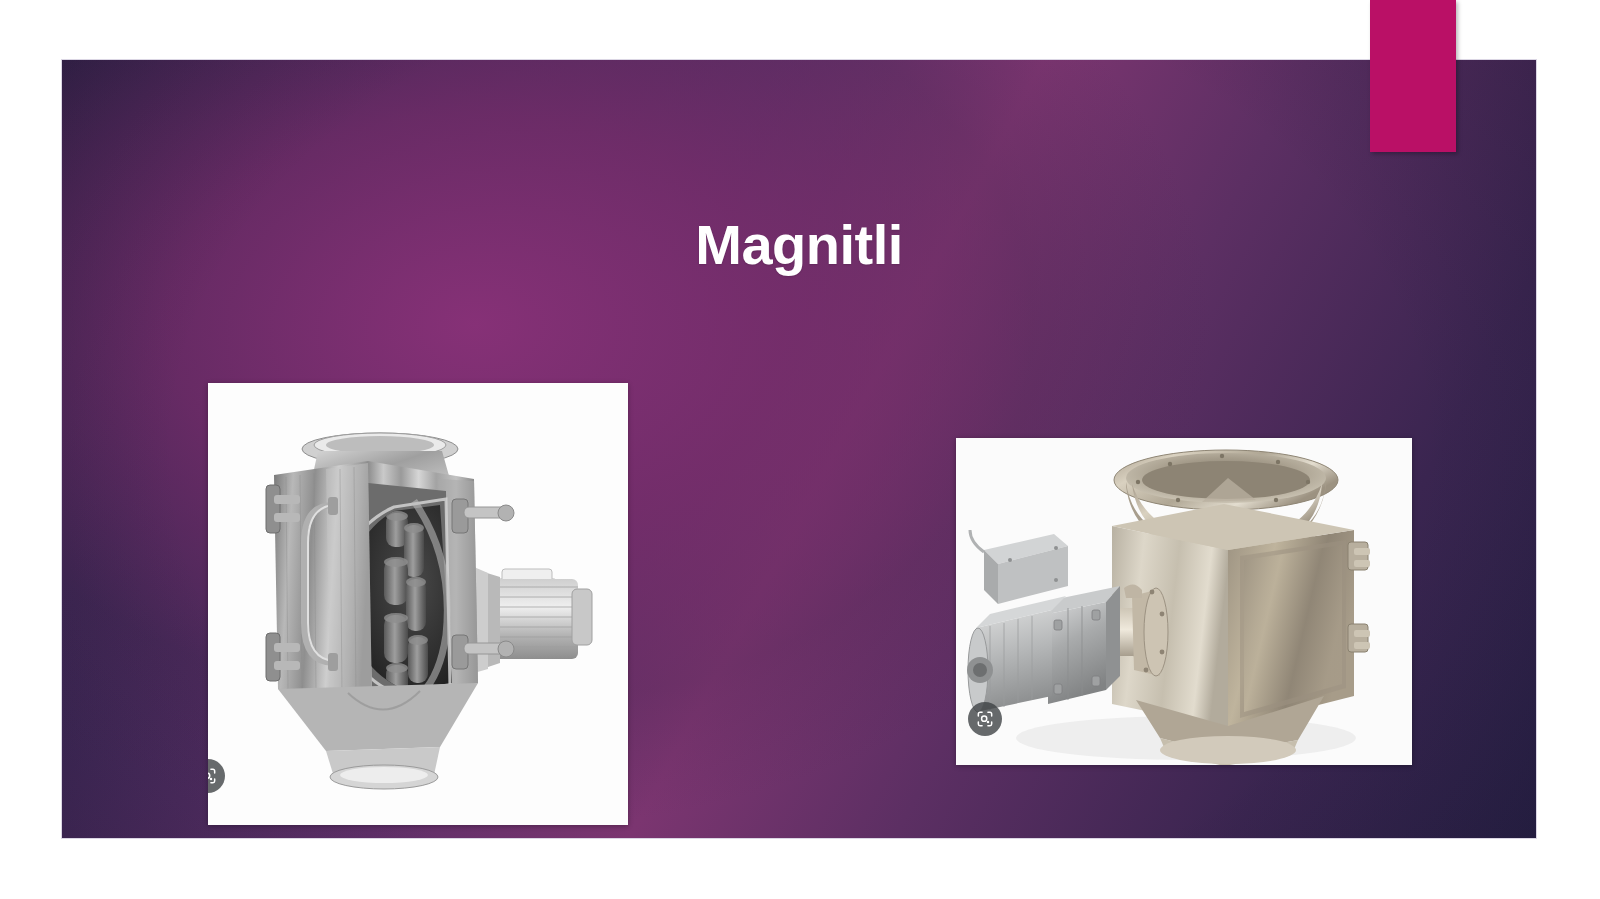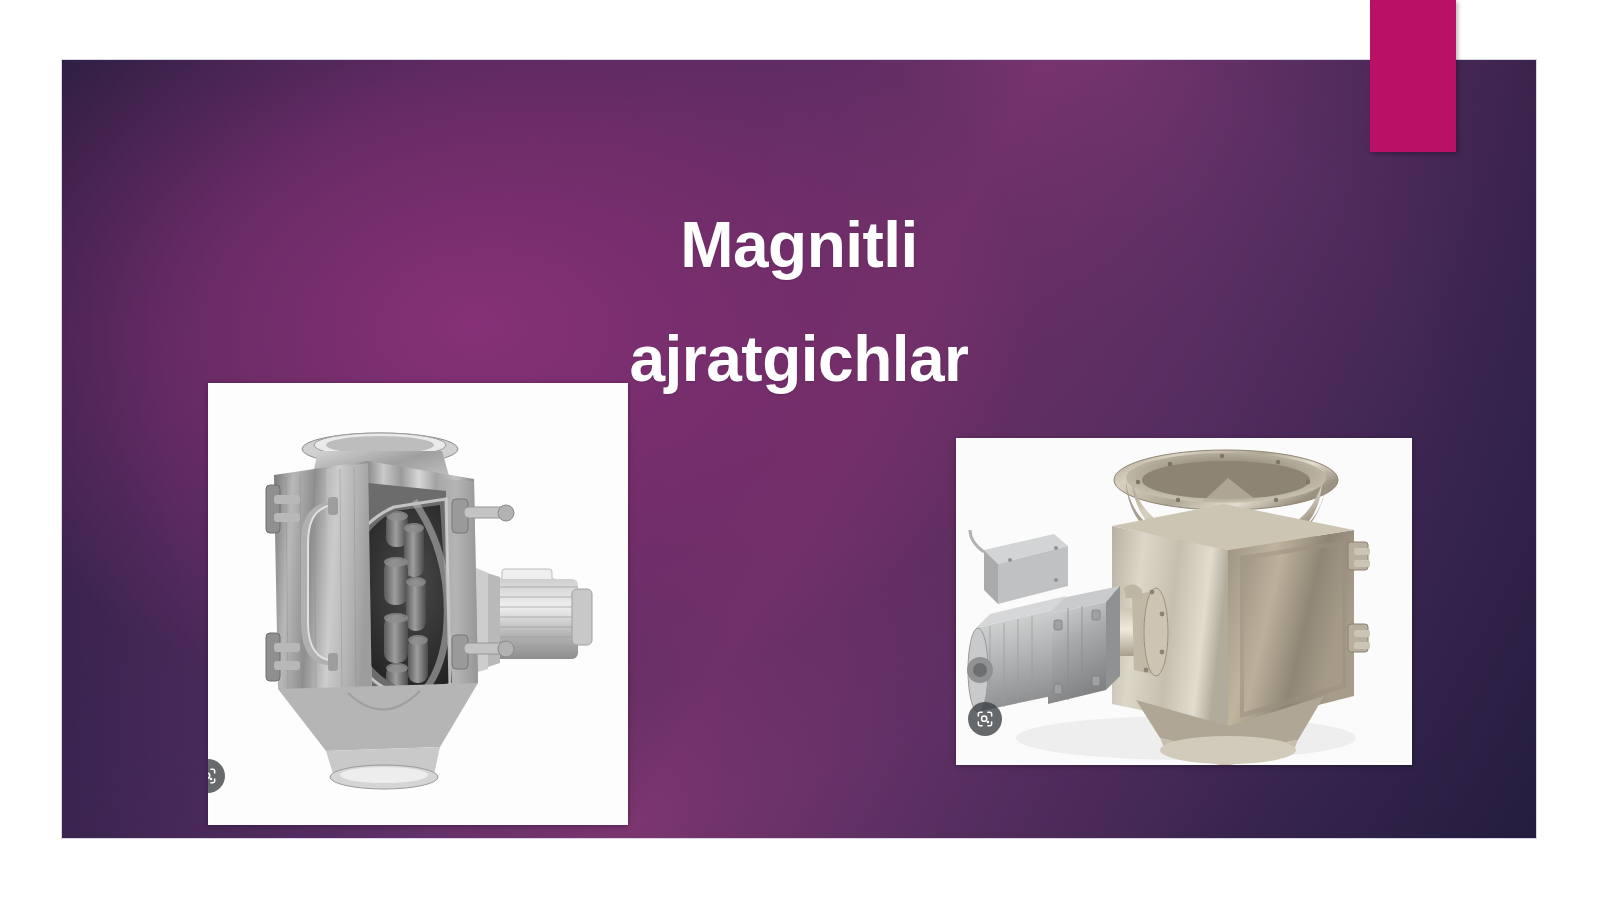--- a/index.html
+++ b/index.html
@@ -68,21 +68,21 @@
     flex-direction: column;
     align-items: center;
     justify-content: flex-start;
     padding-top: 128px;
     box-sizing: border-box;
     pointer-events: none;
   }
   .title-line {
     color: #ffffff;
     font-weight: bold;
-    font-size: 64px;
+    font-size: 56px;
     line-height: 114px;
     letter-spacing: -0.5px;
     text-align: center;
     white-space: nowrap;
     text-shadow: 0 1px 2px rgba(0,0,0,0.14);
   }
 
   
   #accent-rect {
     position: absolute;
@@ -134,21 +134,20 @@
 </head>
 <body>
 
 <div id="page">
 
   <div id="slide">
     <div id="slide-vignette"></div>
 
     <div id="title-block">
       <div class="title-line">Magnitli</div>
-      <div class="title-line">ajratgichlar</div>
     </div>
 
     <div class="picture-frame" id="picture-left">
       <svg class="photo-svg" viewBox="0 0 420 442" preserveAspectRatio="xMidYMid slice">
         <defs>
           <linearGradient id="steelV" x1="0" y1="0" x2="1" y2="0">
             <stop offset="0%" stop-color="#8d8d8d"></stop>
             <stop offset="14%" stop-color="#c9c9c9"></stop>
             <stop offset="30%" stop-color="#9a9a9a"></stop>
             <stop offset="46%" stop-color="#d6d6d6"></stop>

